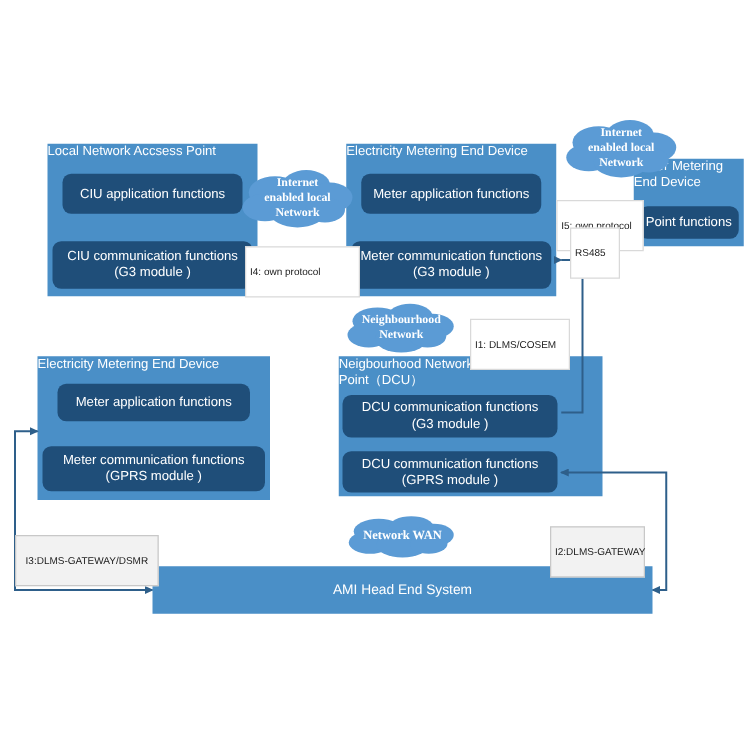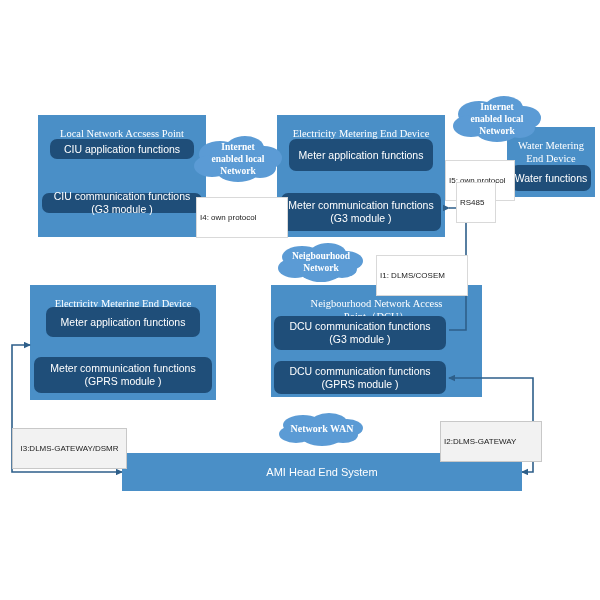--- a/index.html
+++ b/index.html
@@ -17,26 +17,25 @@
   }
 
   
   .device {
     position: absolute;
     background: #4a8fc7;
     box-sizing: border-box;
   }
   .device-title {
     color: #ffffff;
-    text-align: center;
+    text-align: left;
     font-size: 10.5px;
     line-height: 13px;
-    padding-top: 12px;
+    padding-top: 0;
     white-space: pre-line;
-    font-family: Liberation Serif, serif;
   }
   .fnbox {
     position: absolute;
     background: #1f4e79;
     border-radius: 7px;
     color: #ffffff;
     font-size: 10.5px;
     line-height: 13px;
     display: flex;
     align-items: center;
@@ -143,36 +142,36 @@
     </g>
 
       GPRS meter (left loop up) --&gt;
     <g>
       <path d="M122,472 L12,472 L12,345 L30,345" fill="none" stroke="#2e5f8a" stroke-width="1.6" marker-start="url(#arrL)" marker-end="url(#arrR)"></path>
     </g>
   </svg>
 
   <div class="device" style="left:38px; top:115px; width:168px; height:122px;">
     <div class="device-title">Local Network Accsess Point</div>
-    <div class="fnbox" style="left:12px; top:24px; width:144px; height:20px;">CIU application functions</div>
-    <div class="fnbox" style="left:4px; top:78px; width:160px; height:20px;">CIU communication functions
+    <div class="fnbox" style="left:12px; top:24px; width:144px; height:32px;">CIU application functions</div>
+    <div class="fnbox" style="left:4px; top:78px; width:160px; height:38px;">CIU communication functions
 (G3 module )</div>
   </div>
 
   <div class="device" style="left:277px; top:115px; width:168px; height:122px;">
     <div class="device-title">Electricity Metering End Device</div>
     <div class="fnbox" style="left:12px; top:24px; width:144px; height:32px;">Meter application functions</div>
     <div class="fnbox" style="left:4px; top:78px; width:160px; height:38px;">Meter communication functions
 (G3 module )</div>
   </div>
 
   <div class="device" style="left:507px; top:127px; width:88px; height:70px; z-index:5;">
     <div class="device-title">Water Metering
 End Device</div>
-    <div class="fnbox" style="left:4px; top:38px; width:80px; height:26px;">Water  functions</div>
+    <div class="fnbox" style="left:4px; top:38px; width:80px; height:26px;">Point  functions</div>
   </div>
 
   <div class="device" style="left:30px; top:285px; width:186px; height:115px;">
     <div class="device-title">Electricity Metering End Device</div>
     <div class="fnbox" style="left:16px; top:22px; width:154px; height:30px;">Meter application functions</div>
     <div class="fnbox" style="left:4px; top:72px; width:178px; height:36px;">Meter communication functions
 (GPRS module )</div>
   </div>
 
   <div class="device" style="left:271px; top:285px; width:211px; height:112px;">
@@ -220,21 +219,21 @@
     <svg class="cloud-shape" viewBox="0 0 94 44" xmlns="http://www.w3.org/2000/svg">
       <g fill="#5b9bd5">
         <ellipse cx="28" cy="17" rx="20" ry="11"></ellipse>
         <ellipse cx="54" cy="13" rx="18" ry="10"></ellipse>
         <ellipse cx="72" cy="21" rx="17" ry="10"></ellipse>
         <ellipse cx="21" cy="28" rx="17" ry="10"></ellipse>
         <ellipse cx="47" cy="31" rx="21" ry="11"></ellipse>
         <ellipse cx="68" cy="29" rx="15" ry="9"></ellipse>
       </g>
     </svg>
-    <span class="cloud-label">Neigbourhood
+    <span class="cloud-label">Neighbourhood
 Network</span>
   </div>
 
   <div class="cloud" style="left:275px; top:410px; width:94px; height:38px; font-size:10px; line-height:12px;">
     <svg class="cloud-shape" viewBox="0 0 94 38" xmlns="http://www.w3.org/2000/svg">
       <g fill="#5b9bd5">
         <ellipse cx="28" cy="15" rx="20" ry="10"></ellipse>
         <ellipse cx="54" cy="12" rx="18" ry="9"></ellipse>
         <ellipse cx="72" cy="18" rx="16" ry="9"></ellipse>
         <ellipse cx="21" cy="24" rx="17" ry="9"></ellipse>
@@ -244,21 +243,21 @@
     </svg>
     <span class="cloud-label">Network WAN</span>
   </div>
 
   <div class="plabel plain" style="left:196px; top:197px; width:92px; text-align:left;">I4:  own protocol</div>
 
   <div class="plabel plain" style="left:445px; top:160px; width:70px; text-align:left;">I5:  own protocol</div>
 
   <div class="plabel plain" style="left:456px; top:182px; width:40px; text-align:left;">RS485</div>
 
-  <div class="plabel plain" style="left:376px; top:255px; width:92px; text-align:left;">I1:  DLMS/COSEM</div>
-
-  <div class="plabel" style="left:440px; top:421px; width:102px; text-align:left;">I2:DLMS-GATEWAY</div>
+  <div class="plabel plain" style="left:376px; top:255px; width:80px; text-align:left;">I1:  DLMS/COSEM</div>
+
+  <div class="plabel" style="left:440px; top:421px; width:76px; text-align:left;">I2:DLMS-GATEWAY</div>
 
   <div class="plabel" style="left:12px; top:428px; width:115px; text-align:center;">I3:DLMS-GATEWAY/DSMR</div>
 
   <div class="headend" style="left:122px; top:453px; width:400px; height:38px;text-align:center;">AMI Head End System</div>
 
 </div>
 
 </body></html>

